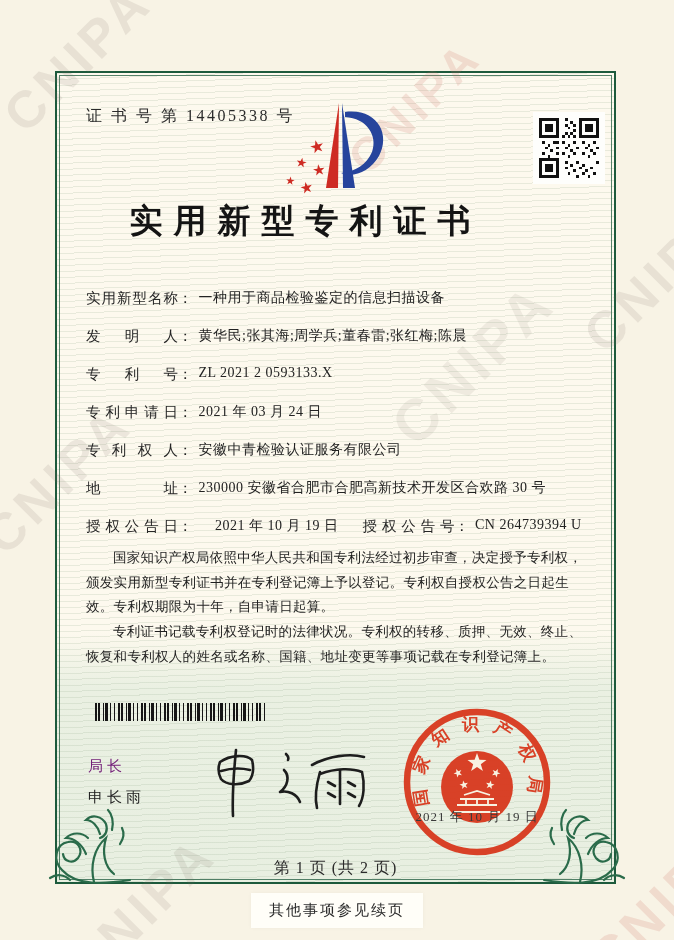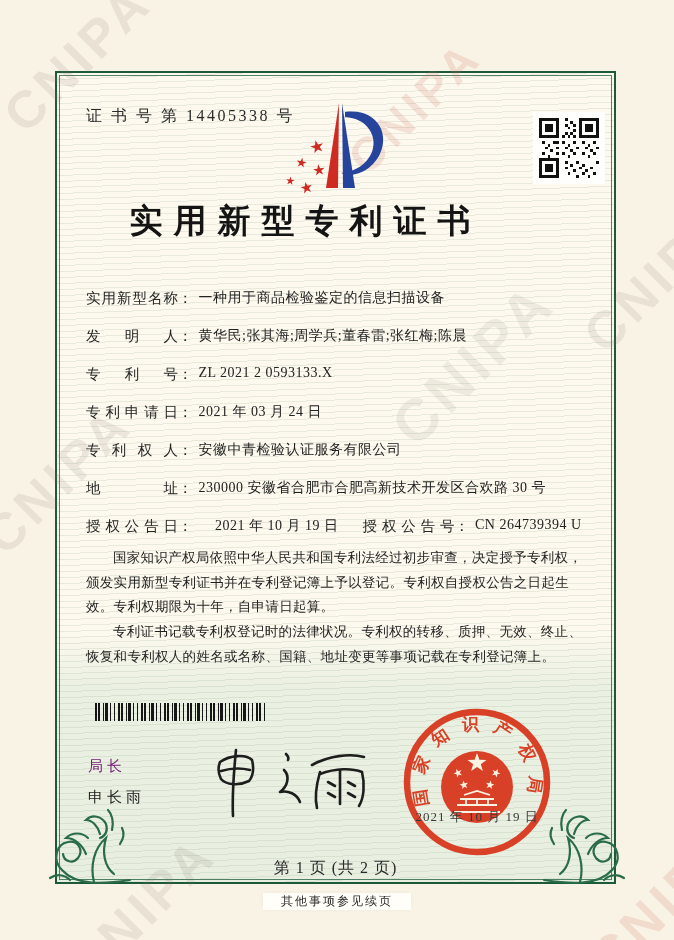--- a/index.html
+++ b/index.html
@@ -60,21 +60,21 @@
   }
   .director-title{position:absolute;left:88px;top:757px;font-size:15px;letter-spacing:4px;color:#701a75;}
   .director-name{position:absolute;left:88px;top:788px;font-size:15px;letter-spacing:4px;color:#222;text-align:right;}
   .signature{position:absolute;left:196px;top:740px;}
   .seal{position:absolute;left:402px;top:707px;z-index:4;opacity:0.94;}
   .seal-date{position:absolute;left:402px;top:808px;width:150px;z-index:5;text-align:center;
              font-size:13px;letter-spacing:1px;color:#3a3a3a;}
   .page-num{position:absolute;left:55px;top:858px;width:561px;text-align:center;
             font-size:16px;color:#2b2b2b;letter-spacing:1px;}
   .cont-note{position:absolute;left:50%;transform:translateX(-50%);top:893px;
-             background:#fffef8;padding:0 18px;font-size:12px;letter-spacing:2px;color:#2b2b2b;
+             background:#fffef8;padding:8px 18px;font-size:15px;letter-spacing:2px;color:#2b2b2b;
              box-shadow:0 0 4px rgba(0,0,0,0.04);}
 </style>
 </head>
 <body>
 
 <div class="wm" style="left:-14px;top:28px;">CNIPA</div>
 <div class="wm pink" style="left:332px;top:80px;font-size:46px;">CNIPA</div>
 <div class="wm" style="left:566px;top:248px;">CNIPA</div>
 <div class="wm" style="left:372px;top:330px;color:rgba(120,112,100,0.10);font-size:58px;">CNIPA</div>
 <div class="wm" style="left:-34px;top:450px;">CNIPA</div>

